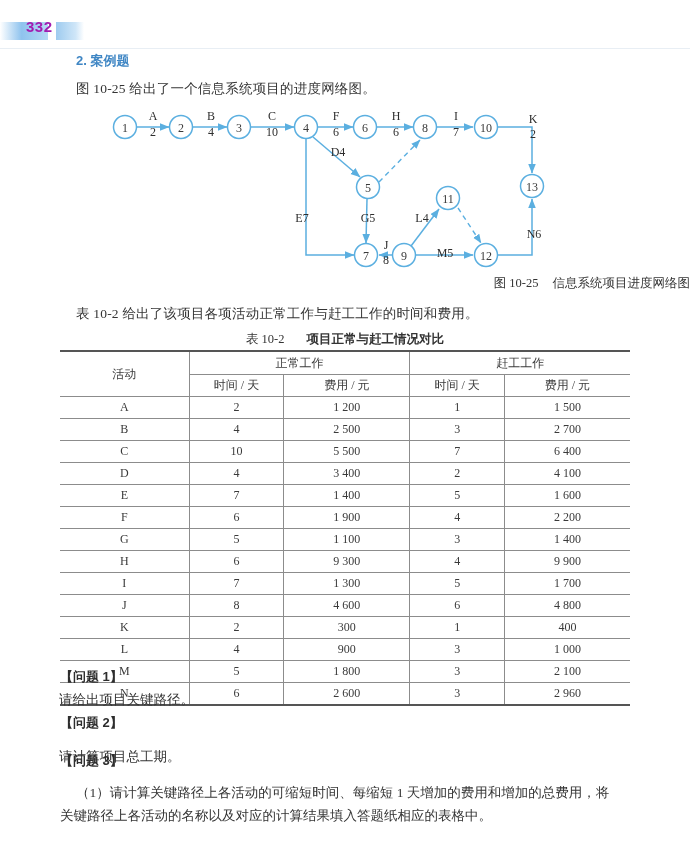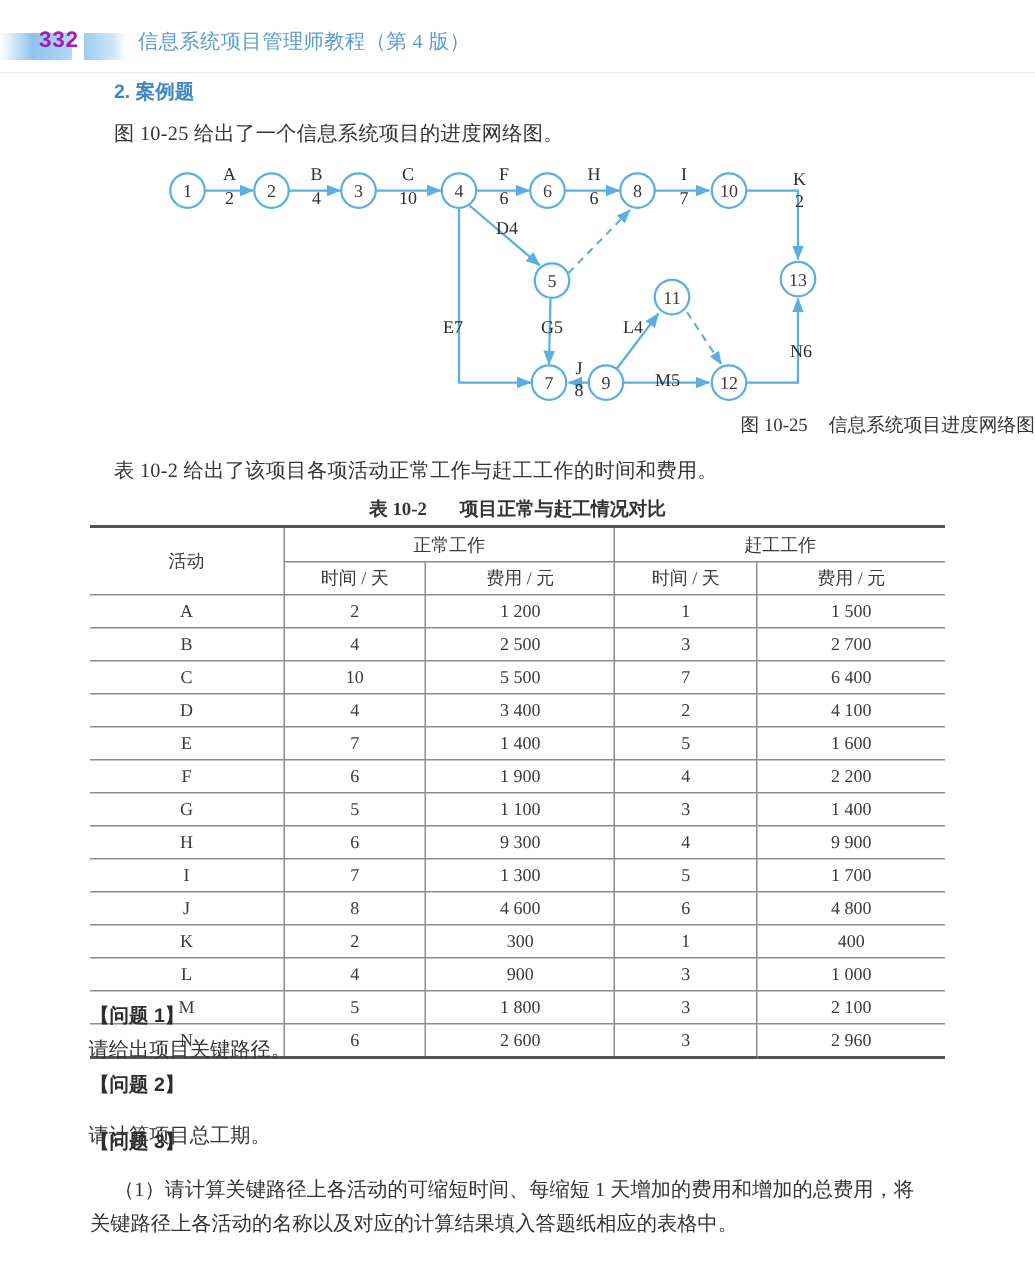--- a/index.html
+++ b/index.html
@@ -89,21 +89,21 @@
 
   .tbl-caption {
     position: absolute;
     left: 0; top: 331px;
     width: 690px;
     text-align: center;
     font-size: 12.5px;
     color: #343434;
     font-weight: bold;
   }
-  .tbl-caption .cap-num { margin-right: 22px; font-weight: bold; }
+  .tbl-caption .cap-num { margin-right: 22px; font-weight: normal; }
 
   
   .diagram {
     position: absolute;
     left: 0; top: 100px;
     width: 690px; height: 175px;
   }
   .diagram svg { display: block; }
 
   
@@ -163,21 +163,20 @@
   .q3-l1   { top: 784px; left: 76px; }
   .q3-l2   { top: 807px; left: 60px; }
 </style>
 </head>
 <body>
 
 <div class="page-header">
   <div class="hdr-bar-left"></div>
   <div class="hdr-folio">332</div>
   <div class="hdr-bar-mid"></div>
-  <div class="hdr-title">信息系统项目管理师教程（第 4 版）</div>
   <div class="hdr-rule"></div>
 </div>
 
 <div class="section-heading">2. 案例题</div>
 <div class="para para-intro">图 10-25 给出了一个信息系统项目的进度网络图。</div>
 
 <div class="diagram">
   <svg width="690" height="175" viewBox="0 0 690 175" xmlns="http://www.w3.org/2000/svg">
     <defs>
       <marker id="arr" markerWidth="7" markerHeight="7" refX="6.2" refY="2.6" orient="auto" markerUnits="strokeWidth">

